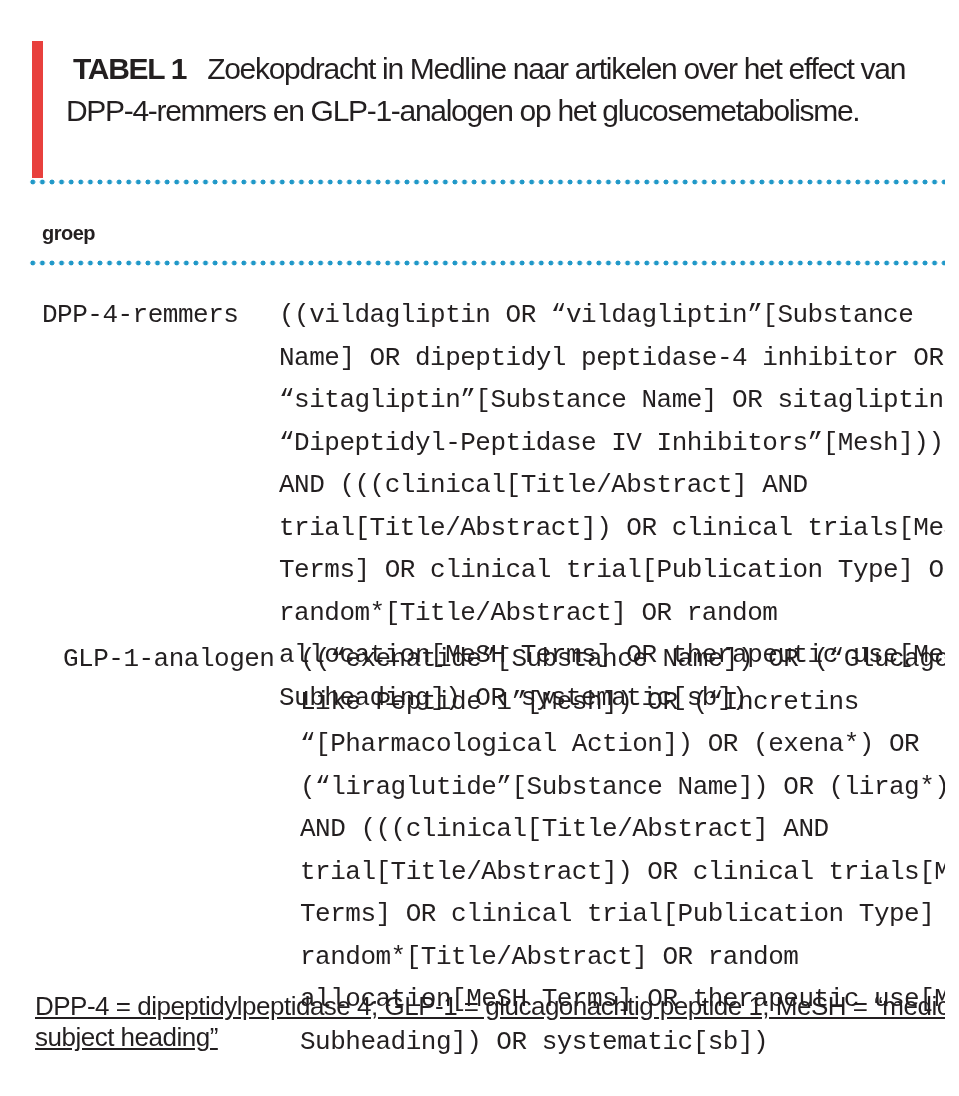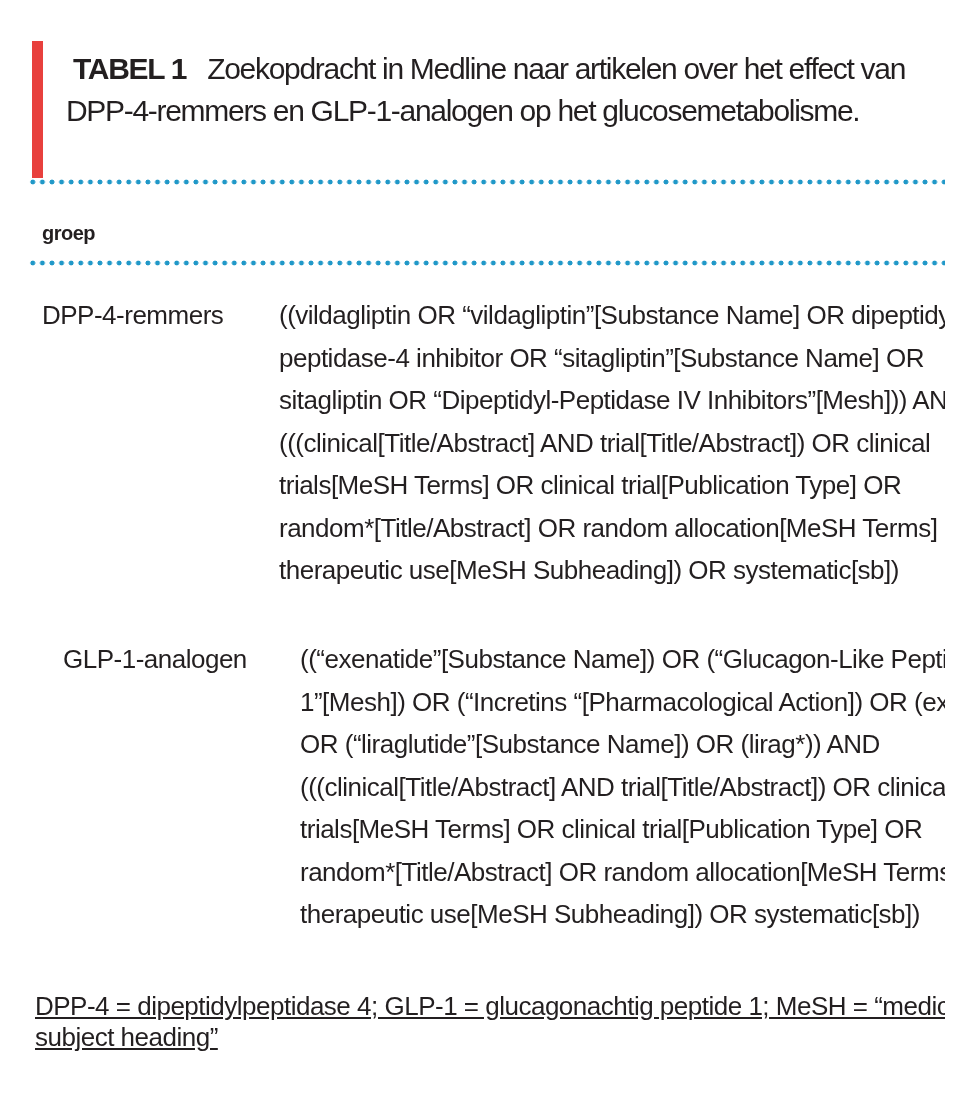--- a/index.html
+++ b/index.html
@@ -77,20 +77,21 @@
   .header-row .col-strategy {
     font-size: 20px;
     font-weight: bold;
     letter-spacing: -0.5px;
     line-height: 40px;
   }
   .body-text {
     font-size: 26px;
     letter-spacing: -0.5px;
     line-height: 42.5px;
+    font-family: Liberation Mono, monospace;
   }
   .footnote {
     position: absolute;
     left: 7px;
     top: 963px;
     width: 948px;
     font-size: 26px;
     letter-spacing: -0.5px;
     line-height: 31px;
     text-decoration: underline;

